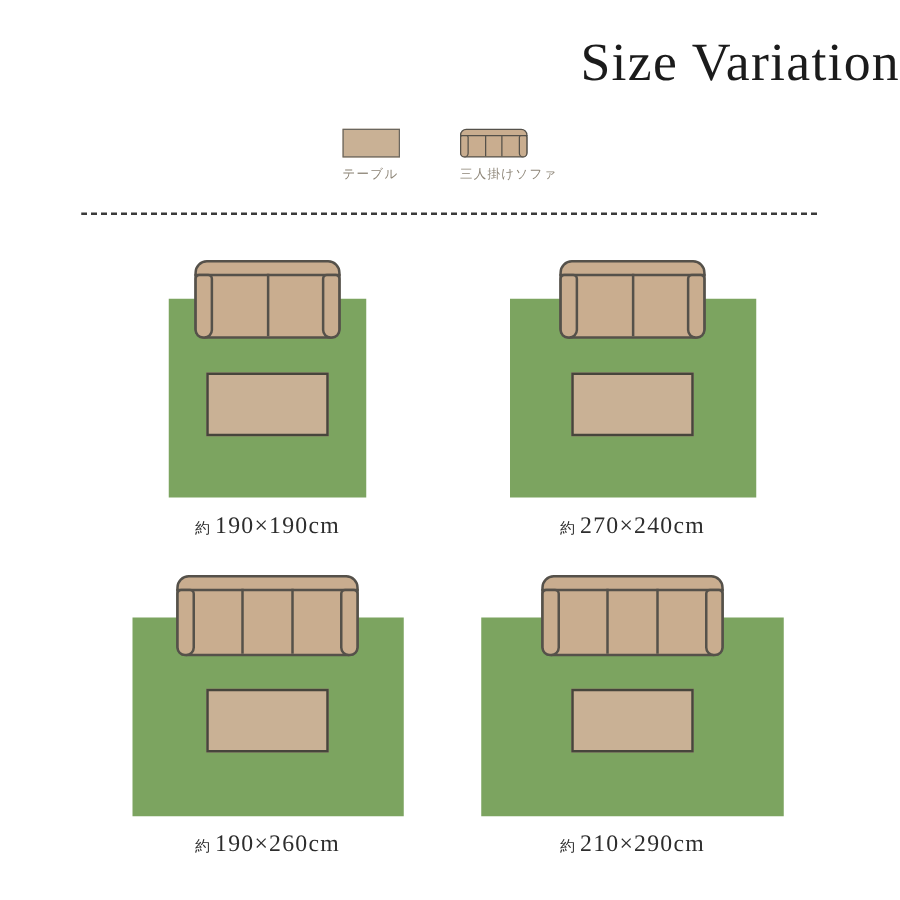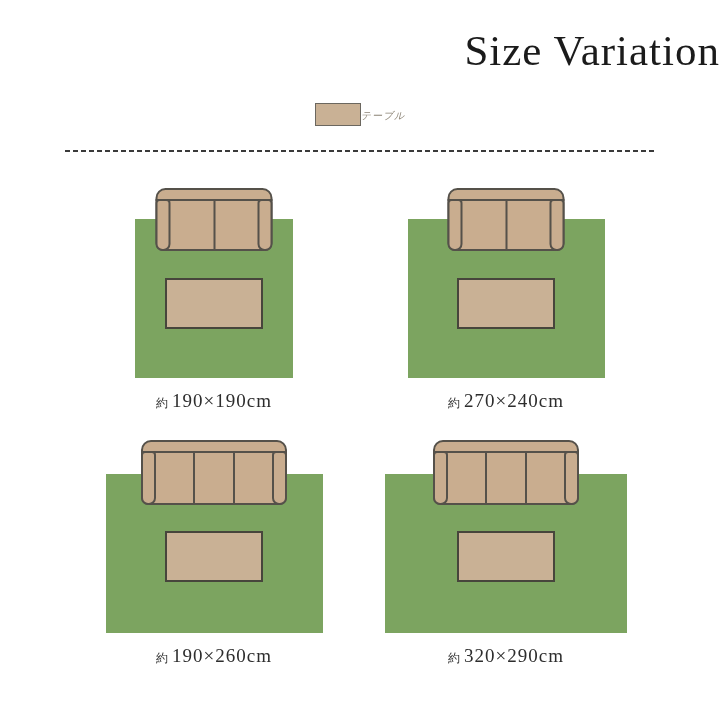--- a/index.html
+++ b/index.html
@@ -28,24 +28,23 @@
   
   .legend{
     margin-top:25px;
     display:flex;
     justify-content:center;
     align-items:flex-end;
     gap:30px;
   }
   .legend-item{
     display:flex;
-    flex-direction:row;
-    align-items:center;
+    flex-direction:column;
+    align-items:flex-start;
     min-width:64px;
-    font-style:italic;
   }
   .legend-icon-box{
     height:26px;
     display:flex;
     align-items:flex-end;
     justify-content:center;
   }
   .legend-label{
     margin-top:6px;
     font-size:10px;
@@ -155,20 +154,35 @@
 
 <h1 class="title">Size Variation</h1>
 
 <div class="legend">
   <div class="legend-item">
     <div class="legend-icon-box">
       <div class="mini-table"></div>
     </div>
     <div class="legend-label">テーブル</div>
   </div>
+  <div class="legend-item">
+    <div class="legend-icon-box">
+      <div class="mini-sofa three">
+        <div class="m-seats">
+            <div class="m-seat"></div>
+            <div class="m-seat"></div>
+            <div class="m-seat"></div>
+          </div>
+        <div class="m-back"></div>
+        <div class="m-arm left"></div>
+        <div class="m-arm right"></div>
+      </div>
+    </div>
+    <div class="legend-label">三人掛けソファ</div>
+  </div>
 </div>
 
 <div class="divider"></div>
 
 <div class="grid">
 
   <figure class="cell">
     <div class="scene row1" style="width:158px">
       <div class="rug"></div>
       <div class="sofa two">
@@ -235,17 +249,17 @@
             <div class="seat"></div>
             <div class="seat"></div>
           </div>
         <div class="back-line"></div>
         <div class="arm left"></div>
         <div class="arm right"></div>
       </div>
       <div class="table-obj"></div>
     </div>
     <figcaption class="size-label">
-      <span class="approx">約</span><span class="dims">320×290cm</span>
+      <span class="approx">約</span><span class="dims">210×290cm</span>
     </figcaption>
   </figure>
 
 </div>
 
 </body></html>

